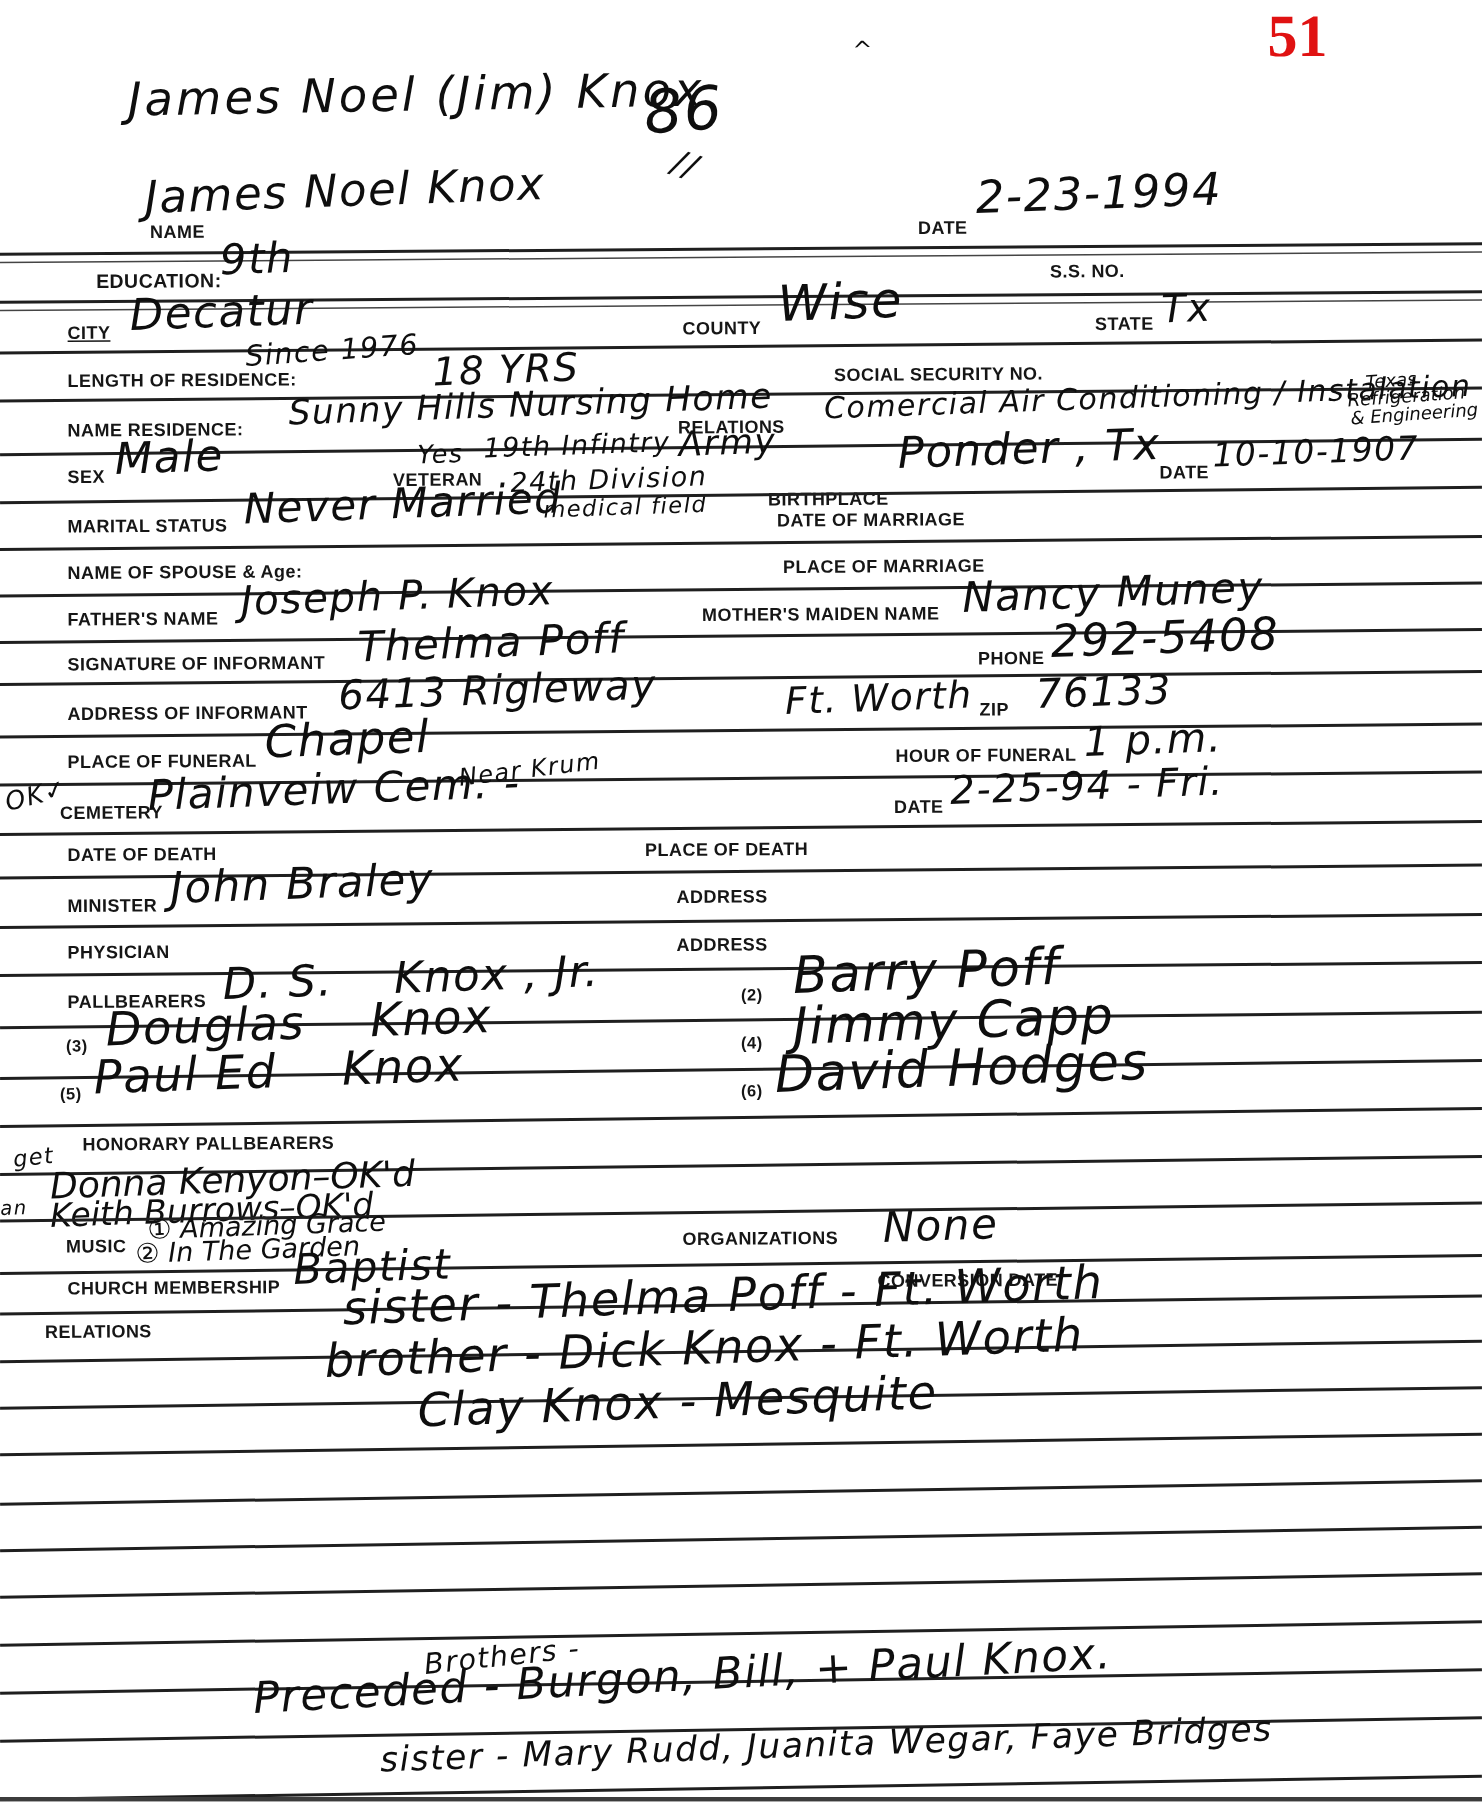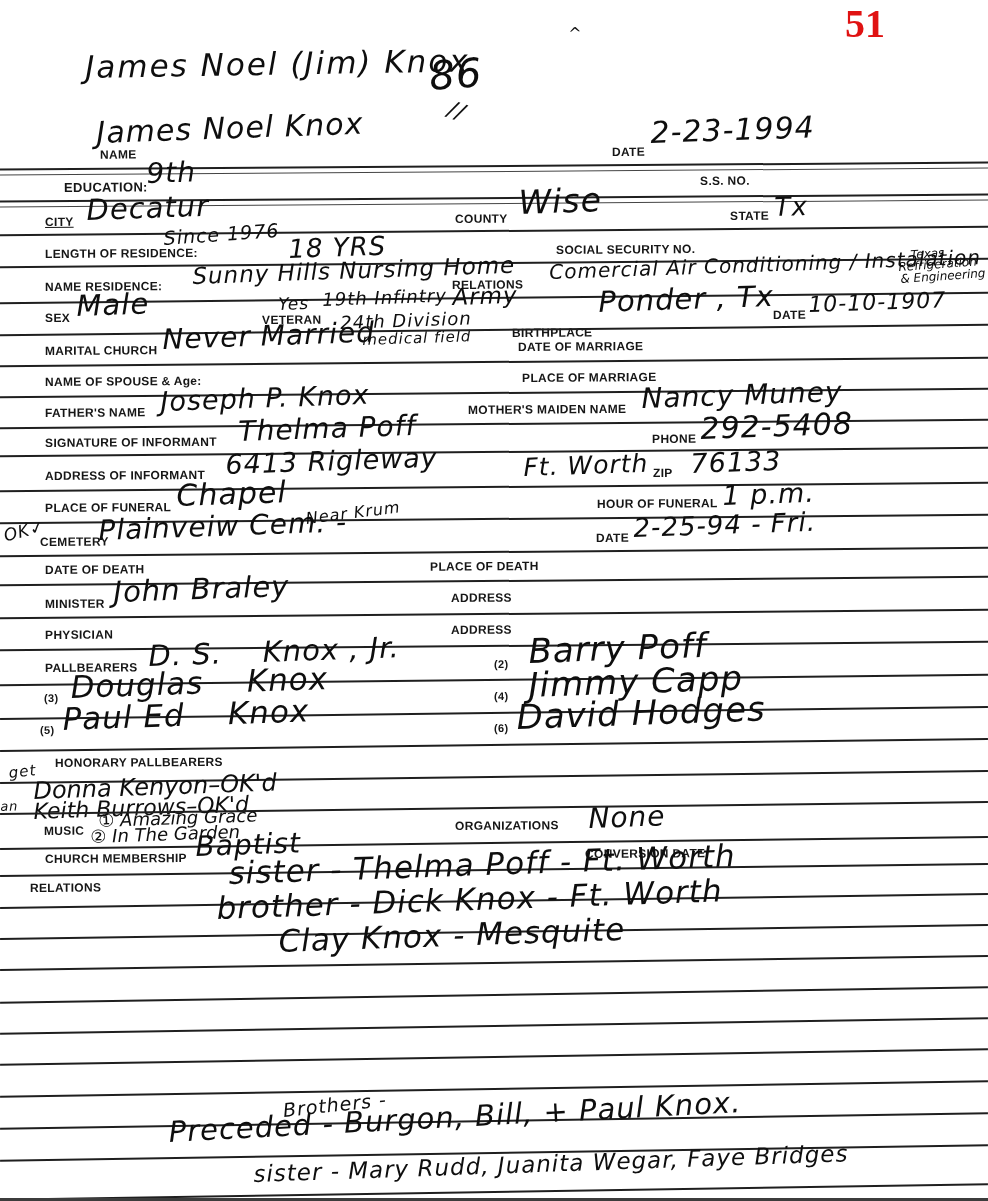--- a/index.html
+++ b/index.html
@@ -76,21 +76,21 @@
   <div class="hw" style="left:322px;top:291px;font-size:18px;">19th Infintry</div>
   <div class="hw" style="left:452px;top:286px;font-size:23px;">Army</div>
   <div class="hw" style="left:340px;top:314px;font-size:18px;">24th Division</div>
   <div class="hw" style="left:362px;top:333px;font-size:15px;">medical field</div>
   <div class="lbl" style="left:512px;top:310px;margin-top:16px;">BIRTHPLACE</div>
   <div class="hw" style="left:598px;top:288px;font-size:29px;">Ponder , Tx</div>
   <div class="lbl" style="left:773px;top:308px;">DATE</div>
   <div class="hw" style="left:808px;top:294px;font-size:22px;">10-10-1907</div>
   <div class="rule" style="top:329px;transform:rotate(-0.6deg);"></div>
 
-  <div class="lbl" style="left:45px;top:344px;">MARITAL CHURCH</div>
+  <div class="lbl" style="left:45px;top:344px;">MARITAL STATUS</div>
   <div class="hw" style="left:162px;top:326px;font-size:28px;">Never Married</div>
   <div class="lbl" style="left:518px;top:340px;">DATE OF MARRIAGE</div>
   <div class="rule" style="top:361px;transform:rotate(-0.5deg);"></div>
 
   <div class="lbl" style="left:45px;top:375px;">NAME OF SPOUSE &amp; Age:</div>
   <div class="lbl" style="left:522px;top:371px;">PLACE OF MARRIAGE</div>
   <div class="rule" style="top:392px;transform:rotate(-0.5deg);"></div>
 
   <div class="lbl" style="left:45px;top:406px;">FATHER'S NAME</div>
   <div class="hw" style="left:160px;top:388px;font-size:27px;">Joseph P. Knox</div>

